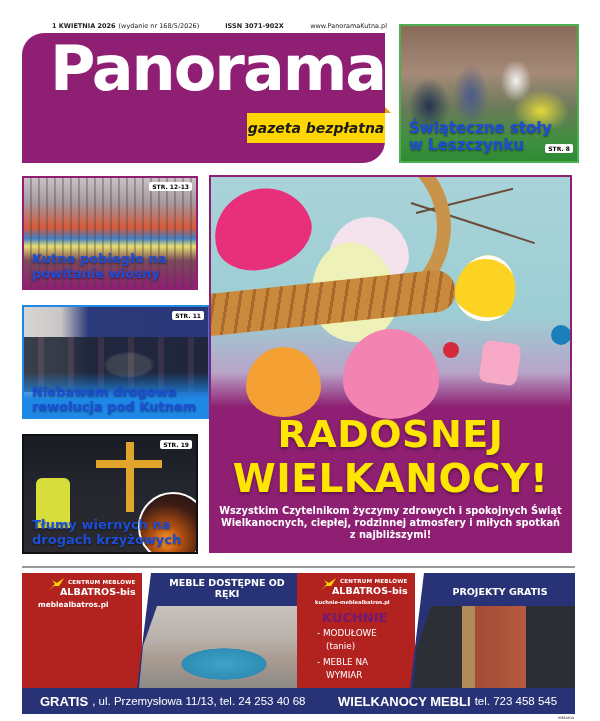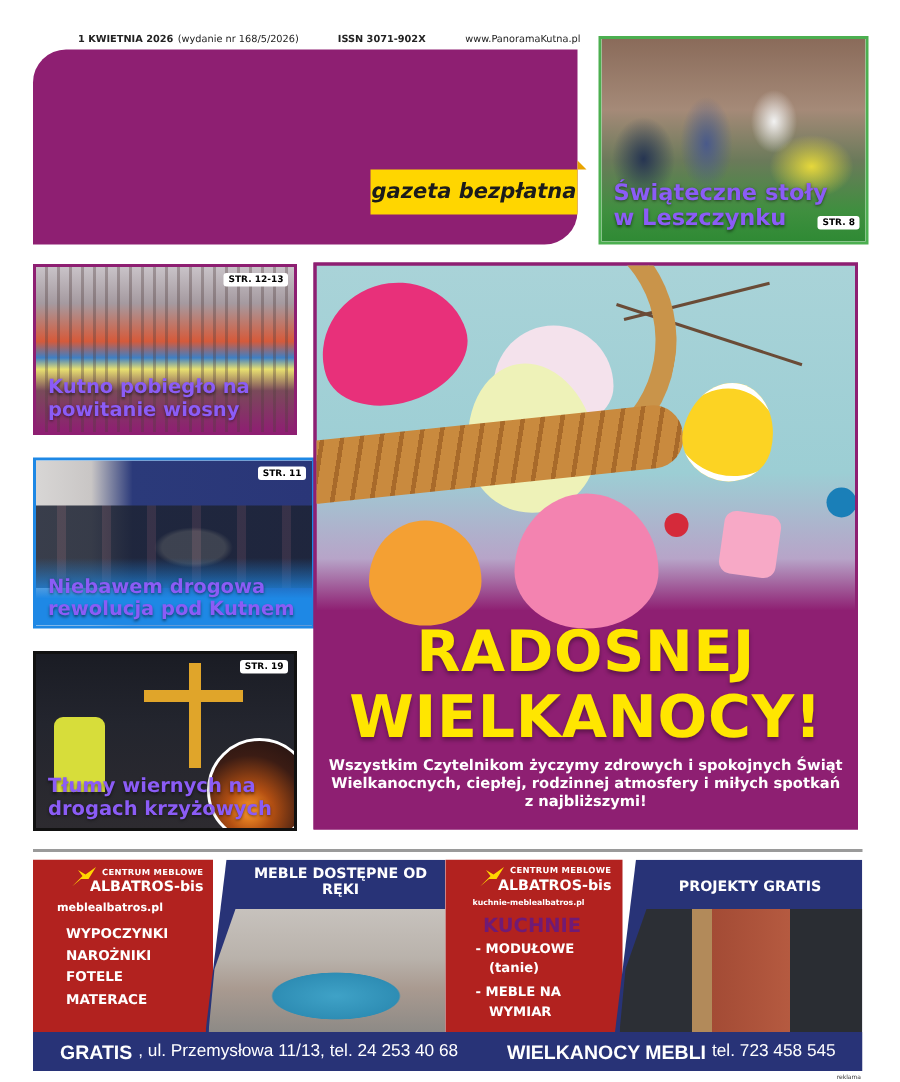--- a/index.html
+++ b/index.html
@@ -34,21 +34,21 @@
   }
   .logo .free::after {
     content: ""; position: absolute; right: -6px; top: -6px;
     border-left: 6px solid #e9a400; border-top: 6px solid transparent;
   }
 
   
   .tile { position: absolute; overflow: hidden; }
   .tile .photo { position: absolute; inset: 0; }
   .tile .hl {
-    position: absolute; left: 8px; color: #8b5cf6; font-weight: bold; line-height: 1.15;
+    position: absolute; left: 8px; color: #1d4ed8; font-weight: bold; line-height: 1.15;
     text-shadow: 0 1px 2px rgba(0,0,0,.5);
   }
   .tile .pg {
     position: absolute; background: #fff; color: #000; font-weight: bold;
     font-size: 6px; padding: 1px 3px; border-radius: 2px;
   }
 
   
   #t-green { left: 399px; top: 24px; width: 180px; height: 139px; border: 2px solid #4caf50; }
   #t-green .photo {
@@ -176,37 +176,38 @@
   .ad-bar { position: absolute; left: 0; top: 115px; width: 553px; height: 26px; background: #283377; }
 
   .bird { position: absolute; width: 18px; height: 14px; }
   .ad .cm { position: absolute; color: #fff; font-weight: bold; font-size: 5.6px; letter-spacing: 0.2px; }
   .ad .brand { position: absolute; color: #fff; font-weight: bold; font-size: 9.5px; }
   .ad .url { position: absolute; color: #fff; font-weight: bold; font-size: 7.4px; }
   .ad .url.small { font-size: 5.2px; }
   .ad .list { position: absolute; color: #fff; font-weight: bold; font-size: 9px; line-height: 14.5px; }
   .ad .blue-head { position: absolute; color: #fff; font-weight: bold; font-size: 9.5px; text-align: center; line-height: 1.2; }
   .ad .kuchnie { position: absolute; color: #701a75; font-weight: bold; font-size: 13px; }
-  .ad .klist { position: absolute; color: #fff; font-weight: bold; font-size: 8.8px; line-height: 13px; }
+  .ad .klist { position: absolute; color: #fff; font-weight: normal; font-size: 8.8px; line-height: 13px; }
   .ad .bar-text { position: absolute; top: 0; height: 26px; display: flex; align-items: center; color: #fff; font-size: 11.5px; font-family: "Liberation Sans", sans-serif; white-space: nowrap; }
   .ad .bar-text b { font-weight: bold; font-size: 13px; margin-right: 4px; }
 
   .reklama { position: absolute; right: 26px; top: 715px; font-size: 4px; color: #333; }
 </style>
 </head>
 <body>
 
 <div class="meta">
   <span class="date">1 KWIETNIA 2026</span>
   <span class="issue">(wydanie nr 168/5/2026)</span>
   <span class="issn">ISSN 3071-902X</span>
   <span class="www">www.PanoramaKutna.pl</span>
 </div>
 
 <div class="logo">
+  <div class="l1">Panorama</div>
   <div class="free">gazeta bezpłatna</div>
 </div>
 
 <div class="tile" id="t-green">
   <div class="photo"></div>
   <div class="hl" style="width:150px">Świąteczne stoły w Leszczynku</div>
   <div class="pg">STR. 8</div>
 </div>
 
 <div class="tile" id="t-run">
@@ -260,26 +261,20 @@
   <div class="ad-panel ad-blue" id="ad-b-blue"></div>
   <div class="ad-sofa-photo"></div>
   <div class="ad-kitchen-photo"></div>
 
   <svg class="bird" style="left:26px; top:5px" viewBox="0 0 18 14">
     <path d="M0 13 L7 6 L4 2 L9 5 L16 0 L11 8 L6 8 Z" fill="#ffd600"></path>
   </svg>
   <div class="cm" style="left:46px; top:6px">CENTRUM MEBLOWE</div>
   <div class="brand" style="left:38px; top:13px">ALBATROS-bis</div>
   <div class="url" style="left:16px; top:27px">meblealbatros.pl</div>
-  <div class="list" style="left:22px; top:43px">
-    <div>WYPOCZYNKI</div>
-    <div>NAROŻNIKI</div>
-    <div>FOTELE</div>
-    <div>MATERACE</div>
-  </div>
   <div class="blue-head" style="left:140px; top:4px; width:130px">MEBLE DOSTĘPNE OD RĘKI</div>
 
   <svg class="bird" style="left:298px; top:5px" viewBox="0 0 18 14">
     <path d="M0 13 L7 6 L4 2 L9 5 L16 0 L11 8 L6 8 Z" fill="#ffd600"></path>
   </svg>
   <div class="cm" style="left:318px; top:5px">CENTRUM MEBLOWE</div>
   <div class="brand" style="left:310px; top:12px">ALBATROS-bis</div>
   <div class="url small" style="left:293px; top:26px">kuchnie-meblealbatros.pl</div>
   <div class="kuchnie" style="left:300px; top:37px">KUCHNIE</div>
   <div class="klist" style="left:295px; top:54px">

